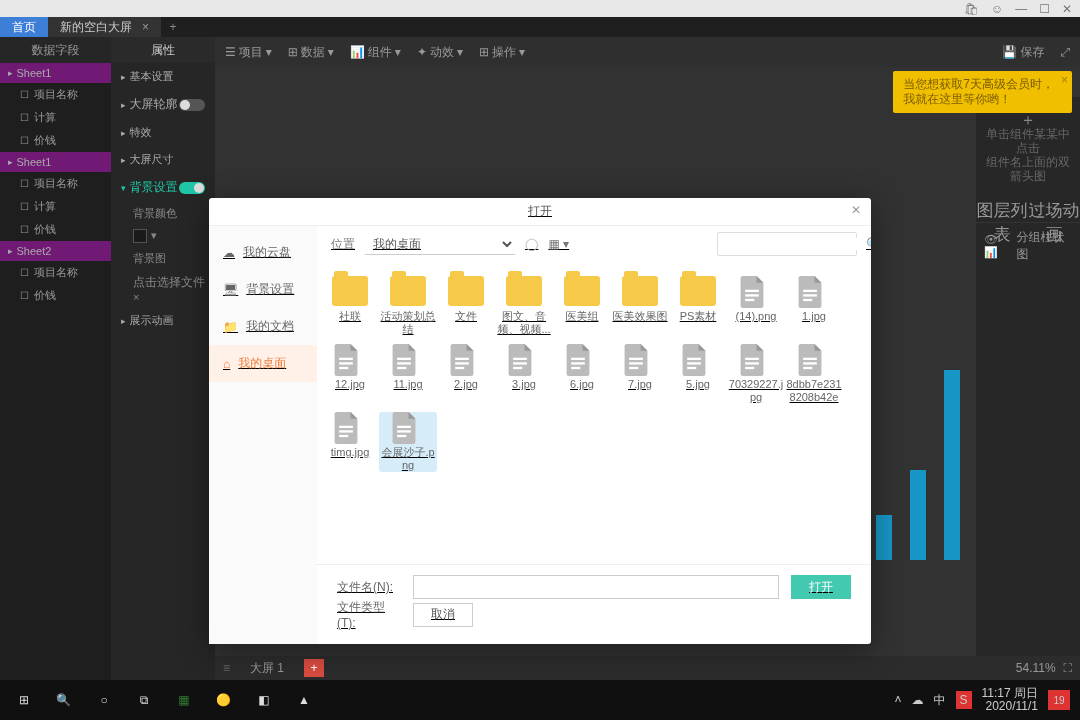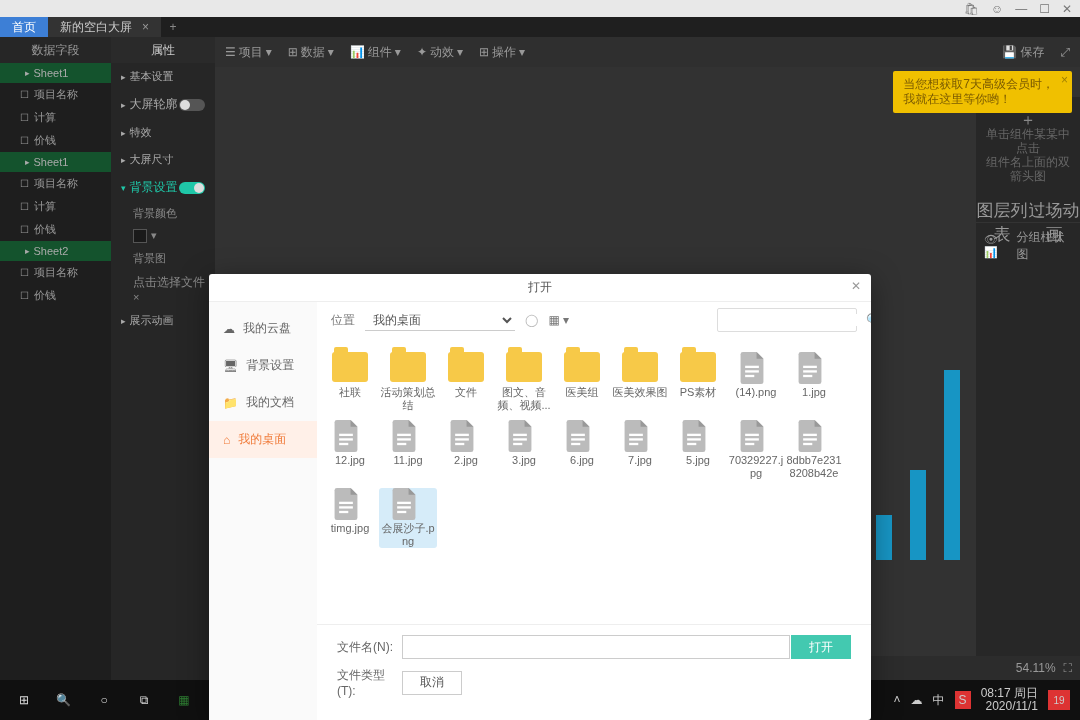--- a/index.html
+++ b/index.html
@@ -8,21 +8,21 @@
 .titlebar span{color:#777;cursor:pointer;}
 .tabs-row{height:20px;background:#1f1f1f;display:flex;align-items:stretch;}
 .doc-tab{padding:0 12px;display:flex;align-items:center;color:#ccc;background:#333;position:relative;}
 .doc-tab.active{background:#3d7fd6;color:#fff;}
 .doc-tab .x{margin-left:10px;color:#999;}
 .tab-add{width:24px;display:flex;align-items:center;justify-content:center;color:#888;}
 .body{display:flex;height:643px;}
 .left-col{width:111px;background:#1e1e1e;color:#bbb;}
 .left-tabs{display:flex;height:26px;}
 .left-tabs div{flex:1;text-align:center;line-height:26px;color:#999;}
-.lt-group{background:#14532d;padding:4px 25px;color:#aaa;font-size:11px;display:flex;align-items:center;}
+.lt-group{background:#701a75;padding:4px 8px;color:#aaa;font-size:11px;display:flex;align-items:center;}
 .lt-group::before{content:"▸";margin-right:4px;font-size:9px;}
 .lt-item{padding:4px 8px 4px 20px;color:#999;font-size:11px;display:flex;align-items:center;}
 .lt-item::before{content:"☐";margin-right:5px;font-size:10px;}
 .mid-col{width:104px;background:#262626;color:#bbb;}
 .mid-header{height:26px;line-height:26px;text-align:center;color:#ccc;background:#2a2a2a;}
 .mid-item{padding:6px 10px;color:#aaa;font-size:11px;display:flex;align-items:center;}
 .mid-item.expand::before{content:"▾";margin-right:4px;font-size:9px;}
 .mid-item.collapse::before{content:"▸";margin-right:4px;font-size:9px;}
 .mid-item.active{color:#1fc7a8;}
 .toggle{width:26px;height:12px;background:#555;border-radius:6px;margin-left:auto;position:relative;}
@@ -43,21 +43,21 @@
 .rtabs div{flex:1;text-align:center;line-height:24px;font-size:17px;}
 .ritem{padding:6px 8px;font-size:11px;display:flex;align-items:center;gap:4px;}
 .chart-bars{position:absolute;right:120px;bottom:120px;display:flex;align-items:flex-end;gap:18px;height:200px;}
 .chart-bars div{width:16px;background:#1795c4;}
 .bottom-sheet{position:absolute;left:0;right:0;bottom:0;height:24px;background:#2c2c2c;display:flex;align-items:center;padding:0 8px;color:#999;font-size:11px;}
 .sheet-tab{padding:0 14px;height:24px;line-height:24px;}
 .sheet-add{width:20px;height:18px;background:#d94b3f;color:#fff;text-align:center;line-height:18px;margin-left:6px;}
 .zoom{margin-left:auto;display:flex;gap:8px;align-items:center;}
 
 
-.overlay{position:absolute;left:0;top:0;right:0;bottom:0;display:flex;align-items:flex-end;justify-content:center;z-index:100;}
+.overlay{position:absolute;left:0;top:0;right:0;bottom:0;display:flex;align-items:center;justify-content:center;z-index:100;text-decoration:underline;}
 .dialog{width:662px;height:446px;background:#fff;margin-top:122px;border-radius:3px;box-shadow:0 6px 30px rgba(0,0,0,.4);display:flex;flex-direction:column;}
 .dlg-title{height:28px;display:flex;align-items:center;justify-content:center;position:relative;color:#555;border-bottom:1px solid #eee;}
 .dlg-close{position:absolute;right:10px;top:5px;color:#999;cursor:pointer;}
 .dlg-body{flex:1;display:flex;overflow:hidden;}
 .dlg-side{width:108px;background:#fafafa;padding:8px 0;}
 .side-item{padding:10px 14px;color:#666;display:flex;align-items:center;gap:8px;font-size:12px;}
 .side-item.active{background:#fff0e8;color:#f07b3a;}
 .dlg-main{flex:1;display:flex;flex-direction:column;}
 .dlg-tools{height:36px;display:flex;align-items:center;padding:0 14px;gap:10px;color:#777;}
 .loc-select{border:none;border-bottom:1px solid #ccc;width:150px;padding:2px 4px;color:#555;background:transparent;}
@@ -67,21 +67,21 @@
 .grid-row{display:flex;flex-wrap:wrap;}
 .gitem{width:58px;margin:4px 0;text-align:center;cursor:pointer;}
 .gicon{width:36px;height:30px;margin:0 auto 4px;}
 .gicon.folder{background:#f7c948;border-radius:3px;position:relative;}
 .gicon.folder::before{content:"";position:absolute;top:-5px;left:2px;width:14px;height:6px;background:#f7c948;border-radius:2px 2px 0 0;}
 .gicon.file{position:relative;}
 .gicon.file svg{width:28px;height:32px;}
 .glabel{font-size:11px;color:#666;line-height:13px;word-break:break-all;max-height:26px;overflow:hidden;}
 .gitem.selected{background:#d6ecf9;border-radius:3px;}
 .dlg-foot{padding:10px 20px 14px;border-top:1px solid #eee;}
-.frow{display:flex;align-items:center;margin-bottom:8px;gap:1px;}
+.frow{display:flex;align-items:center;gap:12px;}
 .frow label{width:64px;color:#666;text-align:left;}
 .frow input[type=text],.frow select{flex:1;height:24px;border:1px solid #ccc;padding:0 6px;color:#555;}
 .btn{width:60px;height:24px;border:1px solid #ccc;background:#fff;color:#555;cursor:pointer;}
 .btn.primary{background:#43c9b0;border-color:#43c9b0;color:#fff;}
 
 
 .taskbar{height:40px;background:#101010;display:flex;align-items:center;padding:0 4px;}
 .taskbar .ti{width:40px;height:40px;display:flex;align-items:center;justify-content:center;color:#ddd;}
 .taskbar .tray{margin-left:auto;display:flex;align-items:center;gap:10px;color:#ccc;padding-right:6px;}
 .clock{text-align:right;font-size:11px;line-height:13px;}
@@ -436,18 +436,18 @@
   <div class="ti" style="color:#2e7d32">▦</div>
   <div class="ti">🟡</div>
   <div class="ti">◧</div>
   <div class="ti">▲</div>
   <div class="tray">
     <span>˄</span>
     <span>☁</span>
     <span>中</span>
     <span style="background:#d33;padding:2px 4px;">S</span>
     <div class="clock">
-      <div>08:17 周日</div>
+      <div>11:17 周日</div>
         <div>2020/11/1</div>
     </div>
     <div class="tray-badge">19</div>
   </div>
 </div>
 
 </body></html>

